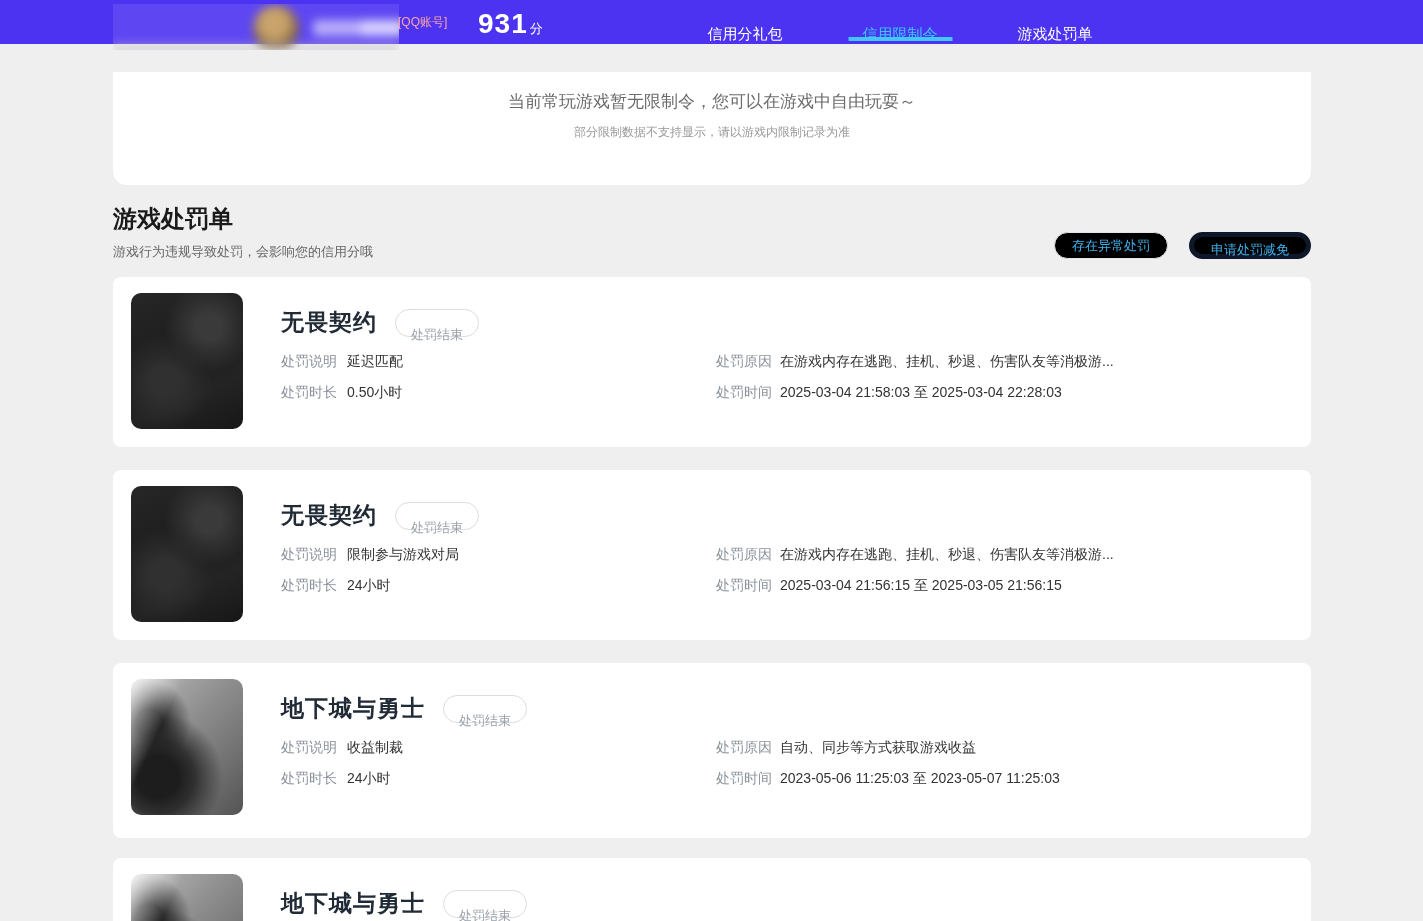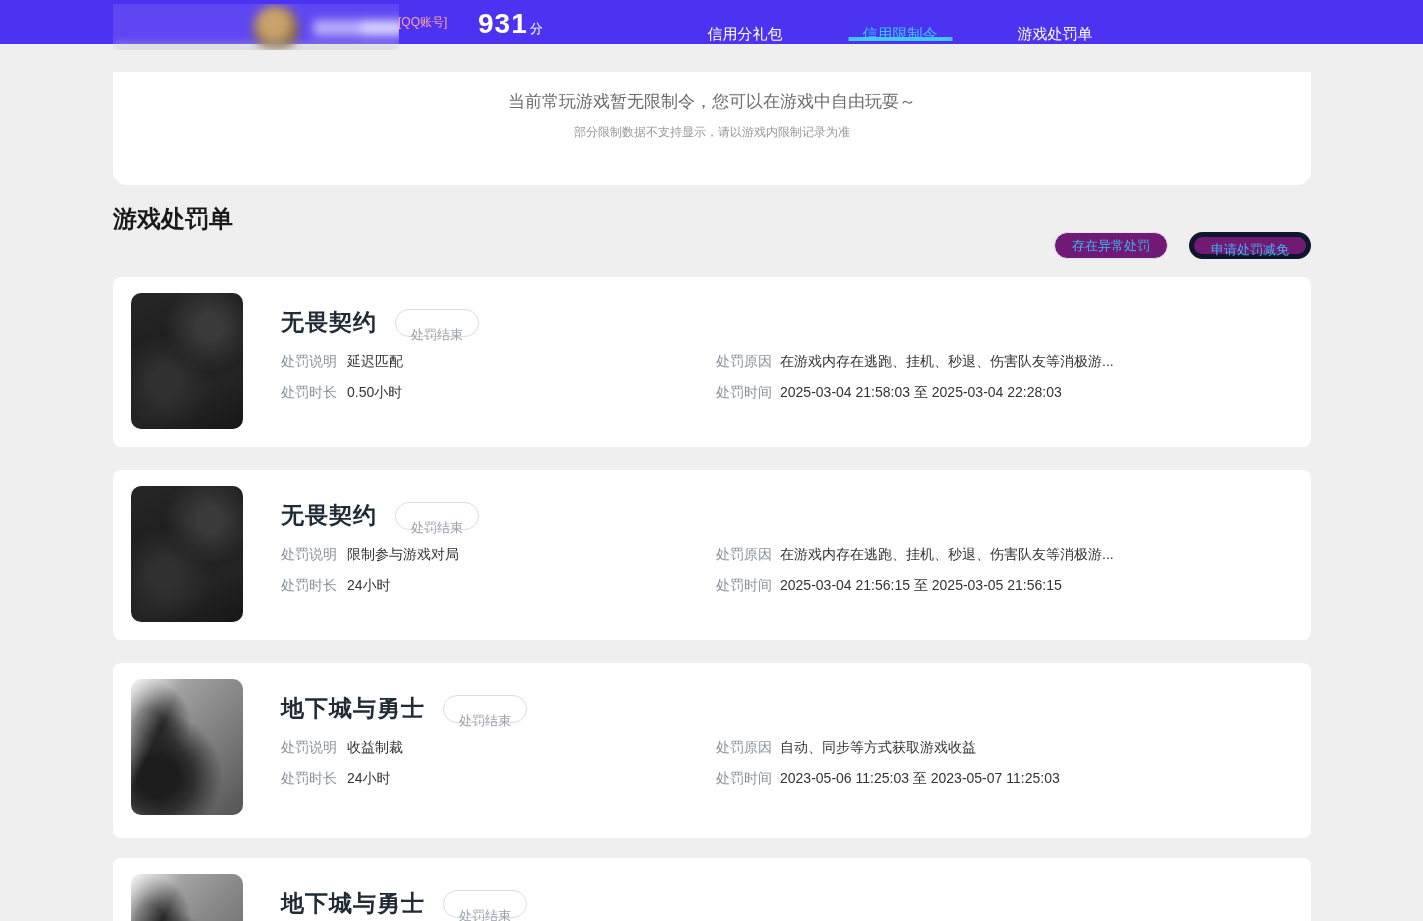--- a/index.html
+++ b/index.html
@@ -73,21 +73,21 @@
   .notice-main { margin-top:18px; font-size:17px; color:#6b6b6b; }
   .notice-sub  { margin-top:11px; font-size:12px; color:#999999; }
 
   
   .section-head { position:absolute; left:113px; top:203px; width:1198px; }
   .section-title { font-size:24px; font-weight:bold; color:#1a1a1a; }
   .section-sub { margin-top:8px; font-size:13px; color:#666666; }
   .section-actions { position:absolute; right:0; top:29px; display:flex; gap:21px; }
   .pill-btn {
     height:27px; line-height:25px; padding:0 17px;
-    background:#701a75; border-radius:999px; font-size:13px;
+    background:#000000; border-radius:999px; font-size:13px;
     color:#3fb3ef; cursor:pointer; white-space:nowrap;
   }
   .pill-btn.gray-border { border:1px solid #e2e6ea; }
   .pill-btn.cyan-border { border:5px solid #0f172a; }
 
   
   .pen-card {
     position:absolute; left:113px; width:1198px; height:170px;
     background:#ffffff; border-radius:8px;
   }
@@ -161,20 +161,21 @@
   </div>
 </div>
 
 <div class="notice-card">
   <div class="notice-main">当前常玩游戏暂无限制令，您可以在游戏中自由玩耍～</div>
   <div class="notice-sub">部分限制数据不支持显示，请以游戏内限制记录为准</div>
 </div>
 
 <div class="section-head">
   <div class="section-title">游戏处罚单</div>
+  <div class="section-sub">游戏行为违规导致处罚，会影响您的信用分哦</div>
   <div class="section-actions">
     <div class="pill-btn gray-border">存在异常处罚</div>
     <div class="pill-btn cyan-border">申请处罚减免</div>
   </div>
 </div>
 
 <div class="pen-card c1">
   <div class="card-img" data-art="valorant-grayscale-art"></div>
   <div class="title-row">
     <span class="game-title">无畏契约</span>

